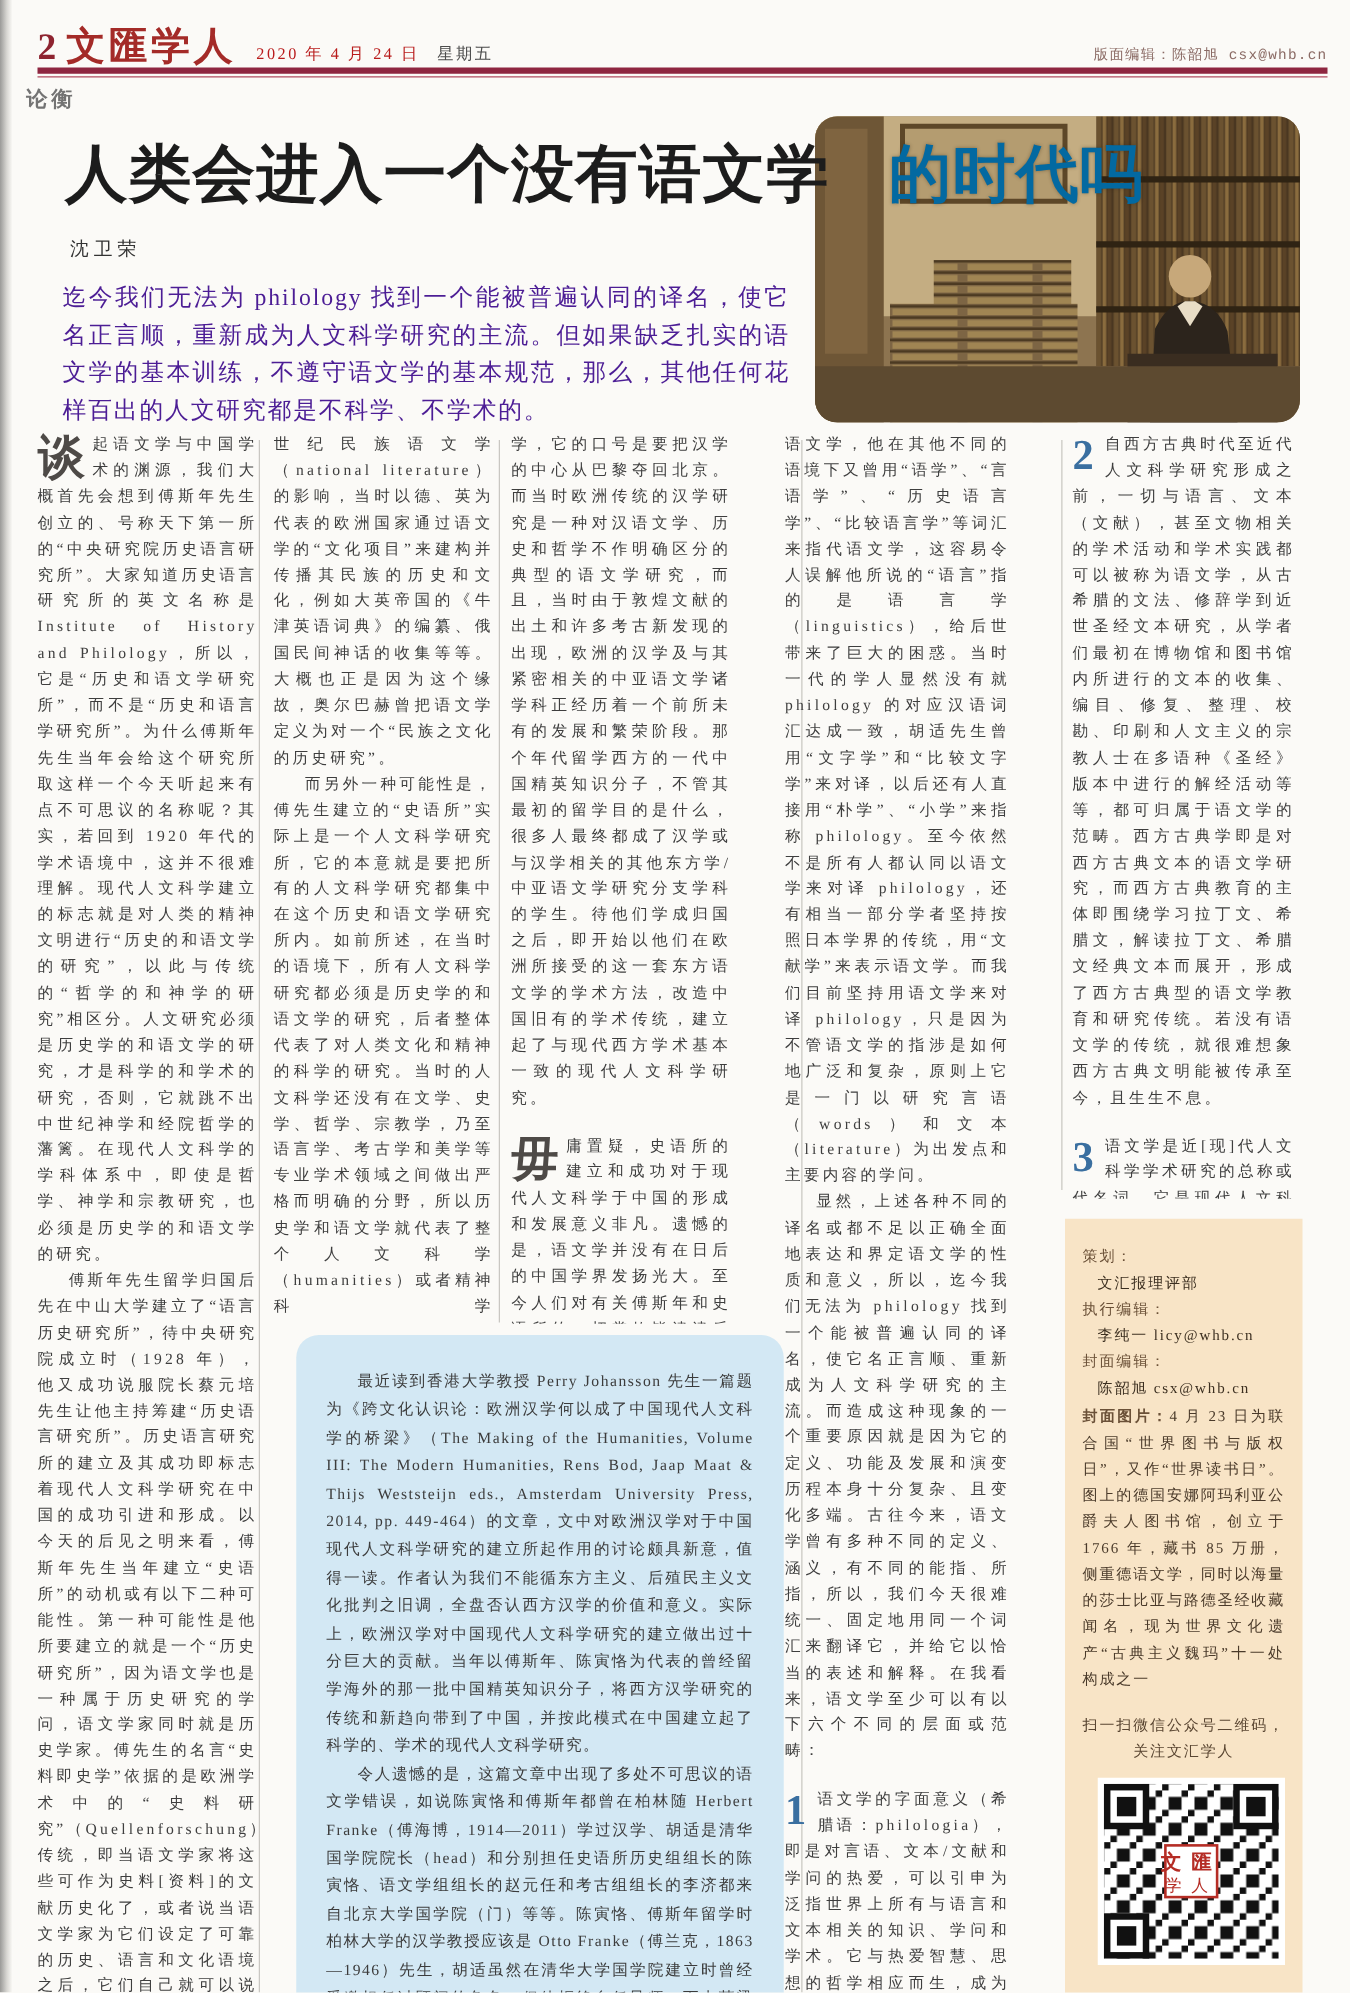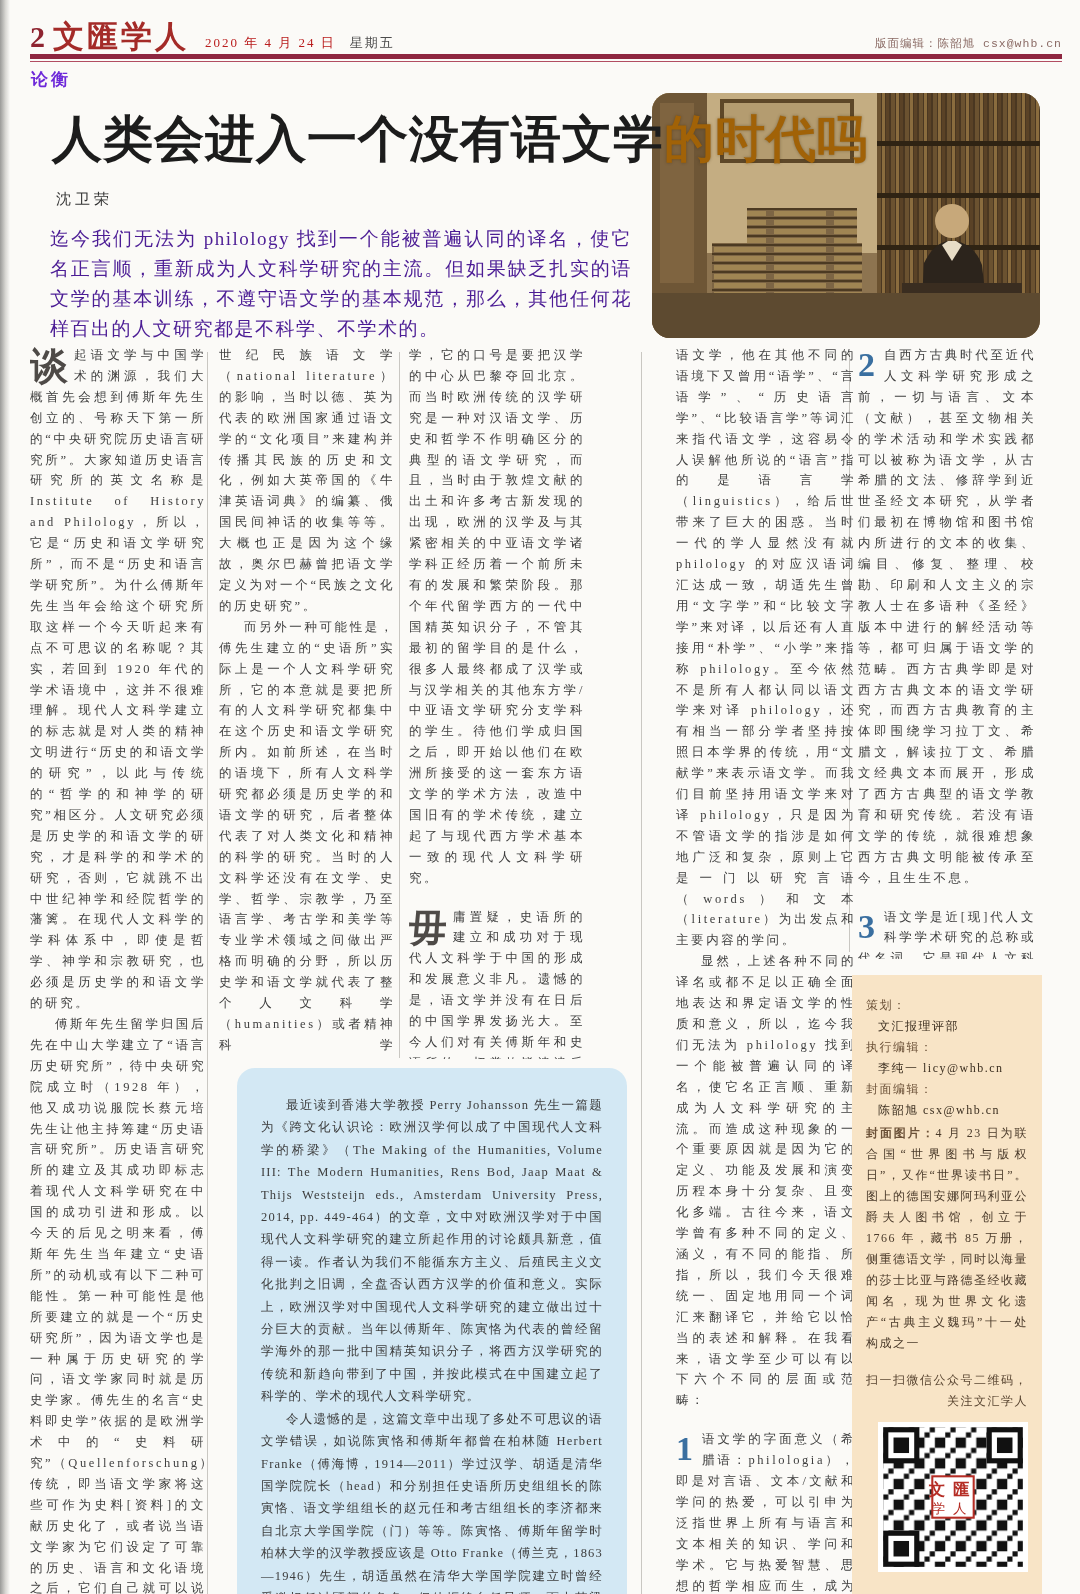--- a/index.html
+++ b/index.html
@@ -10,41 +10,41 @@
        background:linear-gradient(90deg,#9a9a98,#d8d7d3 55%,rgba(216,215,211,0));z-index:9;}
   
   .hdr{position:absolute;left:30px;top:16px;width:1032px;height:34px;display:flex;align-items:baseline;}
   .edition{font-size:30px;font-weight:bold;color:#8e2430;margin-right:8px;}
   .masthead{font-size:31px;font-weight:bold;color:#a42b28;letter-spacing:3px;}
   .hdate{font-size:13px;color:#b91c1c;margin-left:16px;letter-spacing:2px;}
   .weekday{font-size:13px;color:#4c4c4c;margin-left:14px;letter-spacing:2px;}
   .editor{margin-left:auto;font-size:11.5px;color:#8a6a64;letter-spacing:1px;font-family:Liberation Mono, monospace;}
   .rule{position:absolute;left:30px;top:54px;width:1032px;height:5px;background:#8e2640;}
   .rule2{position:absolute;left:30px;top:61px;width:1032px;height:1px;background:#b24d62;}
-  .section-label{position:absolute;left:31px;top:68px;font-size:17px;font-weight:bold;
-       color:#6d28d9;letter-spacing:3px;}
+  .section-label{position:absolute;left:21px;top:68px;font-size:17px;font-weight:bold;
+       color:#737373;letter-spacing:3px;}
   
   .headline{position:absolute;left:52px;top:106px;margin:0;font-size:50px;font-weight:bold;
        letter-spacing:1px;color:#1c1c1c;white-space:nowrap;z-index:3;}
-  .hl-white{color:#a16207;text-shadow:0 0 3px rgba(60,45,20,.45);}
+  .hl-white{color:#0369a1;text-shadow:0 0 3px rgba(60,45,20,.45);margin-left:47px;}
   .author{position:absolute;left:56px;top:190px;font-size:15px;color:#333;letter-spacing:4px;}
   .lead{position:absolute;left:50px;top:224px;width:582px;margin:0;font-size:19px;
        line-height:30px;color:#4c1d95;letter-spacing:1.5px;text-align:justify;}
   
   .photo{position:absolute;left:652px;top:93px;width:388px;height:245px;z-index:1;}
   
   .col{position:absolute;top:345px;width:176px;font-size:12.5px;line-height:20.9px;
        color:#3e3e3e;letter-spacing:2.6px;text-align:justify;overflow:hidden;}
   .col p{margin:0;}
   .ind{text-indent:2em;}
   .gap{margin-top:18px !important;}
   #col1{left:30px;height:1249px;}
   #col2{left:219px;height:714px;}
   #col3{left:409px;height:714px;}
-  #col4{left:676px;width:180px;height:1249px;}
+  #col4{left:628px;width:180px;height:1249px;}
   #col5{left:858px;width:178px;height:614px;}
   .dropcap{float:left;font-size:38px;line-height:38px;font-weight:bold;color:#4e4a47;
        margin:2px 6px 0 0;letter-spacing:0;}
   .bignum{float:left;font-size:34px;line-height:34px;font-weight:bold;color:#3a6fa0;
        margin:3px 9px 0 0;letter-spacing:0;}
   .vdiv{position:absolute;width:1px;background:#c9c7c2;}
   #d1{left:207px;top:352px;height:1242px;}
   #d2{left:399px;top:352px;height:706px;}
   #d3{left:641px;top:352px;height:1242px;}
   #d4{left:849px;top:352px;height:600px;}
@@ -54,21 +54,21 @@
        font-size:12.5px;line-height:22.4px;color:#3c3c3c;letter-spacing:1.2px;text-align:justify;}
   .bluebox p{margin:0;text-indent:2em;}
   
   .sidebox{position:absolute;left:852px;top:975px;width:190px;height:650px;
        background:#f8e4c6;padding:20px 14px;box-sizing:border-box;font-size:12px;
        line-height:21px;color:#4a3a2a;letter-spacing:1.5px;}
   .sidebox .lab{color:#6b5138;}
   .sidebox .val{font-weight:normal;color:#3c2f20;margin-left:1em;}
   .cover-note{margin-top:2px;text-align:justify;}
   .cover-note b{color:#3c2f20;}
-  .qr-note{margin-top:16px;text-align:right;color:#5a4632;}
+  .qr-note{margin-top:16px;text-align:center;color:#5a4632;}
   .qr-wrap{margin-top:10px;text-align:right;}
 </style>
 </head>
 <body>
 
 <div class="page">
   <div class="scan-edge"></div>
 
   <header class="hdr">
     <span class="edition">2</span>

